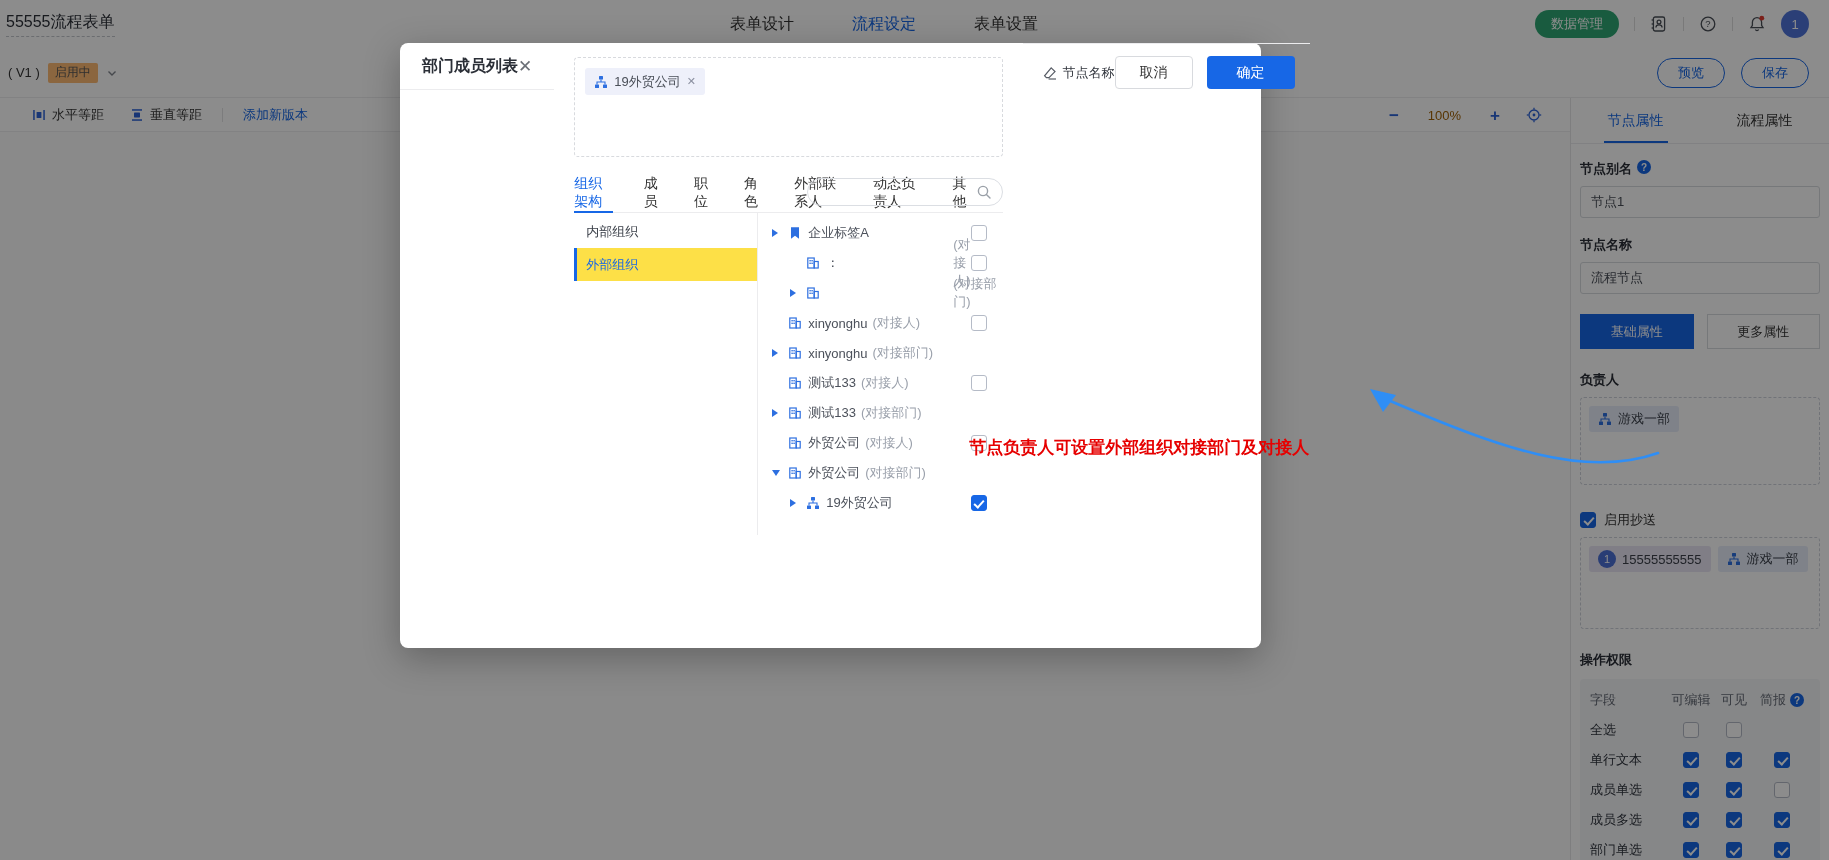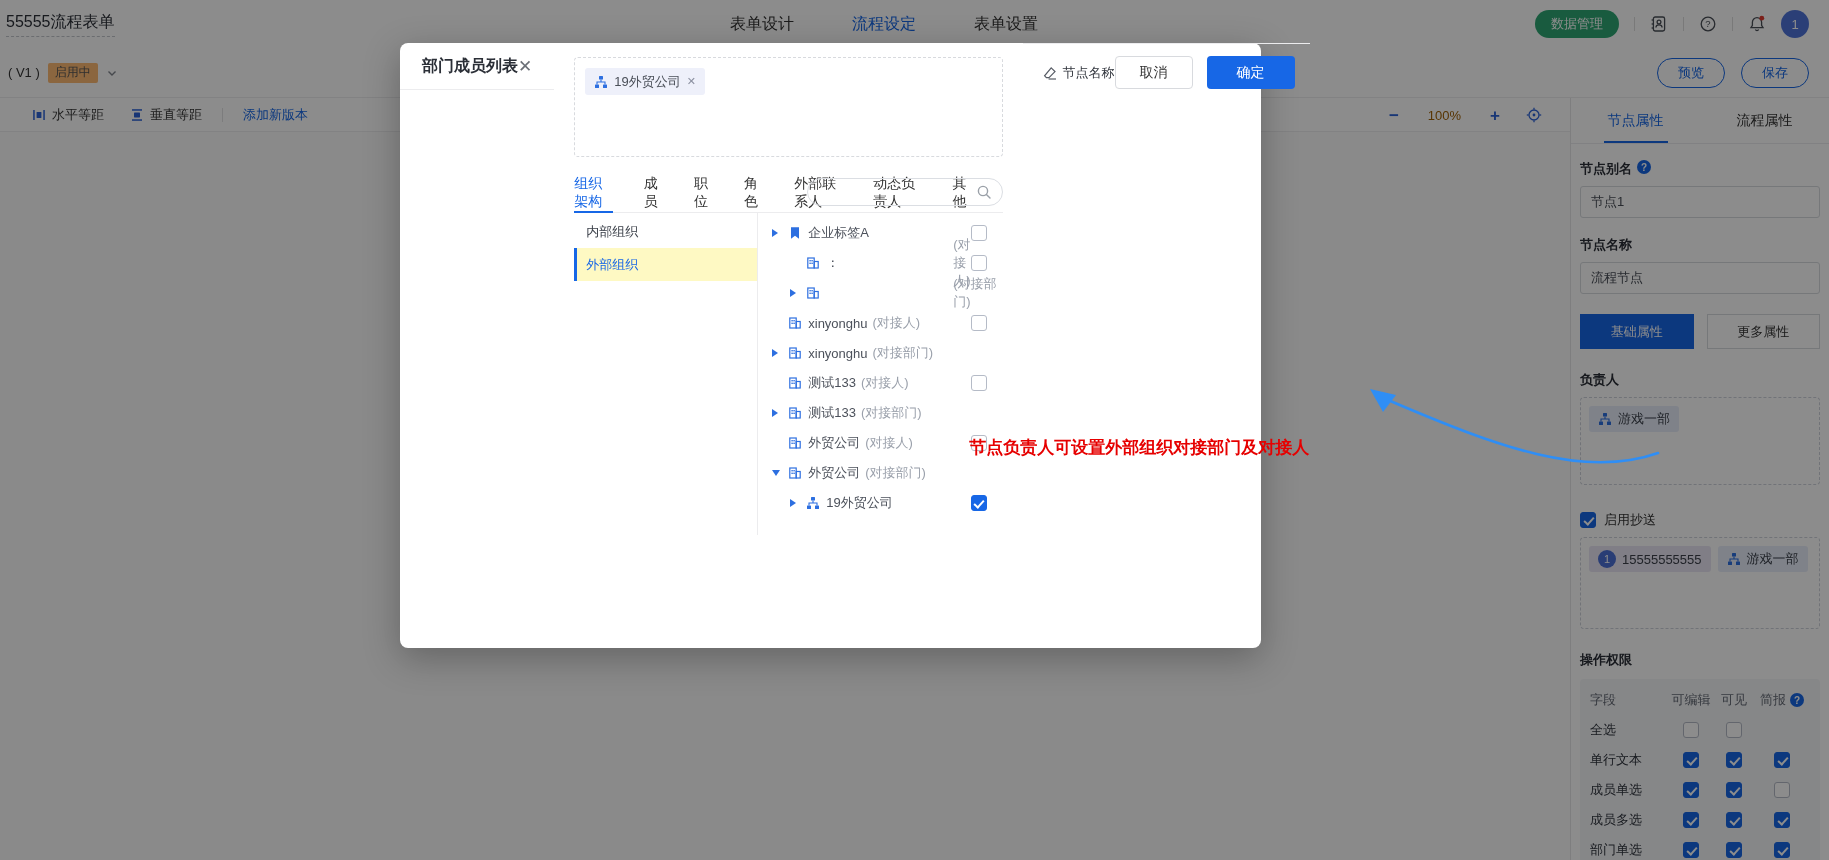--- a/index.html
+++ b/index.html
@@ -91,21 +91,21 @@
   .chip-x{font-size:11px;color:#8b90a0;cursor:pointer}
   .m-tabs-row{position:relative;display:flex;align-items:stretch;height:40px;border-bottom:1px solid #ececee;margin-top:16px}
   .m-tab{font-size:14px;color:#333;display:flex;align-items:center;margin-right:31px;cursor:pointer;position:relative}
   .m-tab.active{color:var(--accent)}
   .m-tab.active::after{content:"";position:absolute;left:0;right:0;bottom:-1px;height:2px;background:var(--accent)}
   .m-search{position:absolute;right:0;top:5px;width:196px;height:28px;border:1px solid #dbdee3;border-radius:14px;display:flex;align-items:center;padding:0 10px}
   .m-search input{flex:1;border:none;outline:none;font-size:12px;background:transparent;font-family:inherit}
   .m-split{display:flex;height:322px}
   .m-left{width:184px;border-right:1px solid #ececee;padding-top:2px}
   .lnav-item{height:33px;line-height:33px;padding-left:12px;font-size:13px;color:#3a3f48;cursor:pointer}
-  .lnav-item.active{color:var(--accent);background:#fef9c3;box-shadow:inset 3px 0 0 var(--accent)}
+  .lnav-item.active{color:var(--accent);background:#fde047;box-shadow:inset 3px 0 0 var(--accent)}
   .m-tree{flex:1;padding:5px 0 0 14px}
   .tree-row{display:flex;align-items:center;height:30px;cursor:pointer}
   .tree-row.lvl1{padding-left:18px}
   .a-slot{width:16px;display:flex;justify-content:flex-start;flex:none}
   .tri{width:0;height:0;display:inline-block}
   .tri.right{border-top:4.5px solid transparent;border-bottom:4.5px solid transparent;border-left:6px solid #2d6fe0}
   .tri.down{border-left:4.5px solid transparent;border-right:4.5px solid transparent;border-top:6px solid #2d6fe0}
   .t-icon{width:20px;display:flex;align-items:center;flex:none}
   .t-name{font-size:13px;color:#4c515b;white-space:pre}
   .t-name.wide{display:inline-block;min-width:122px}

